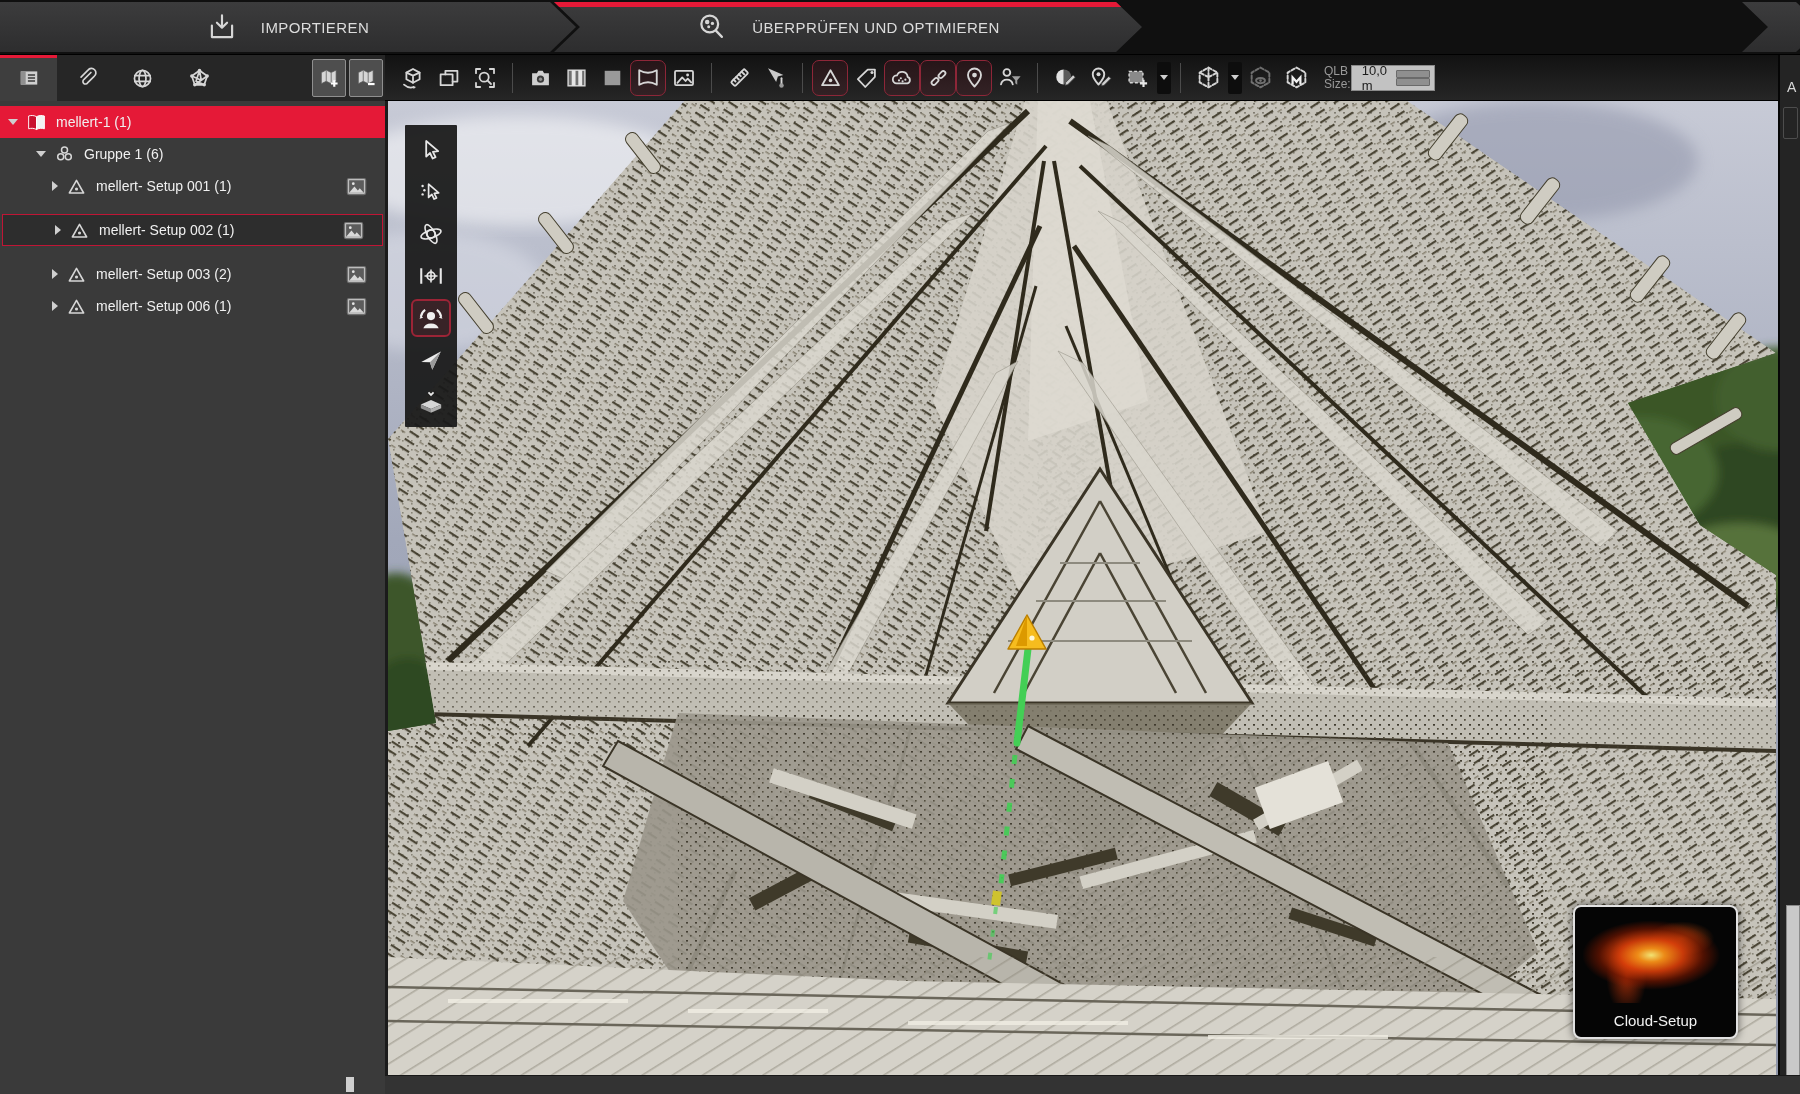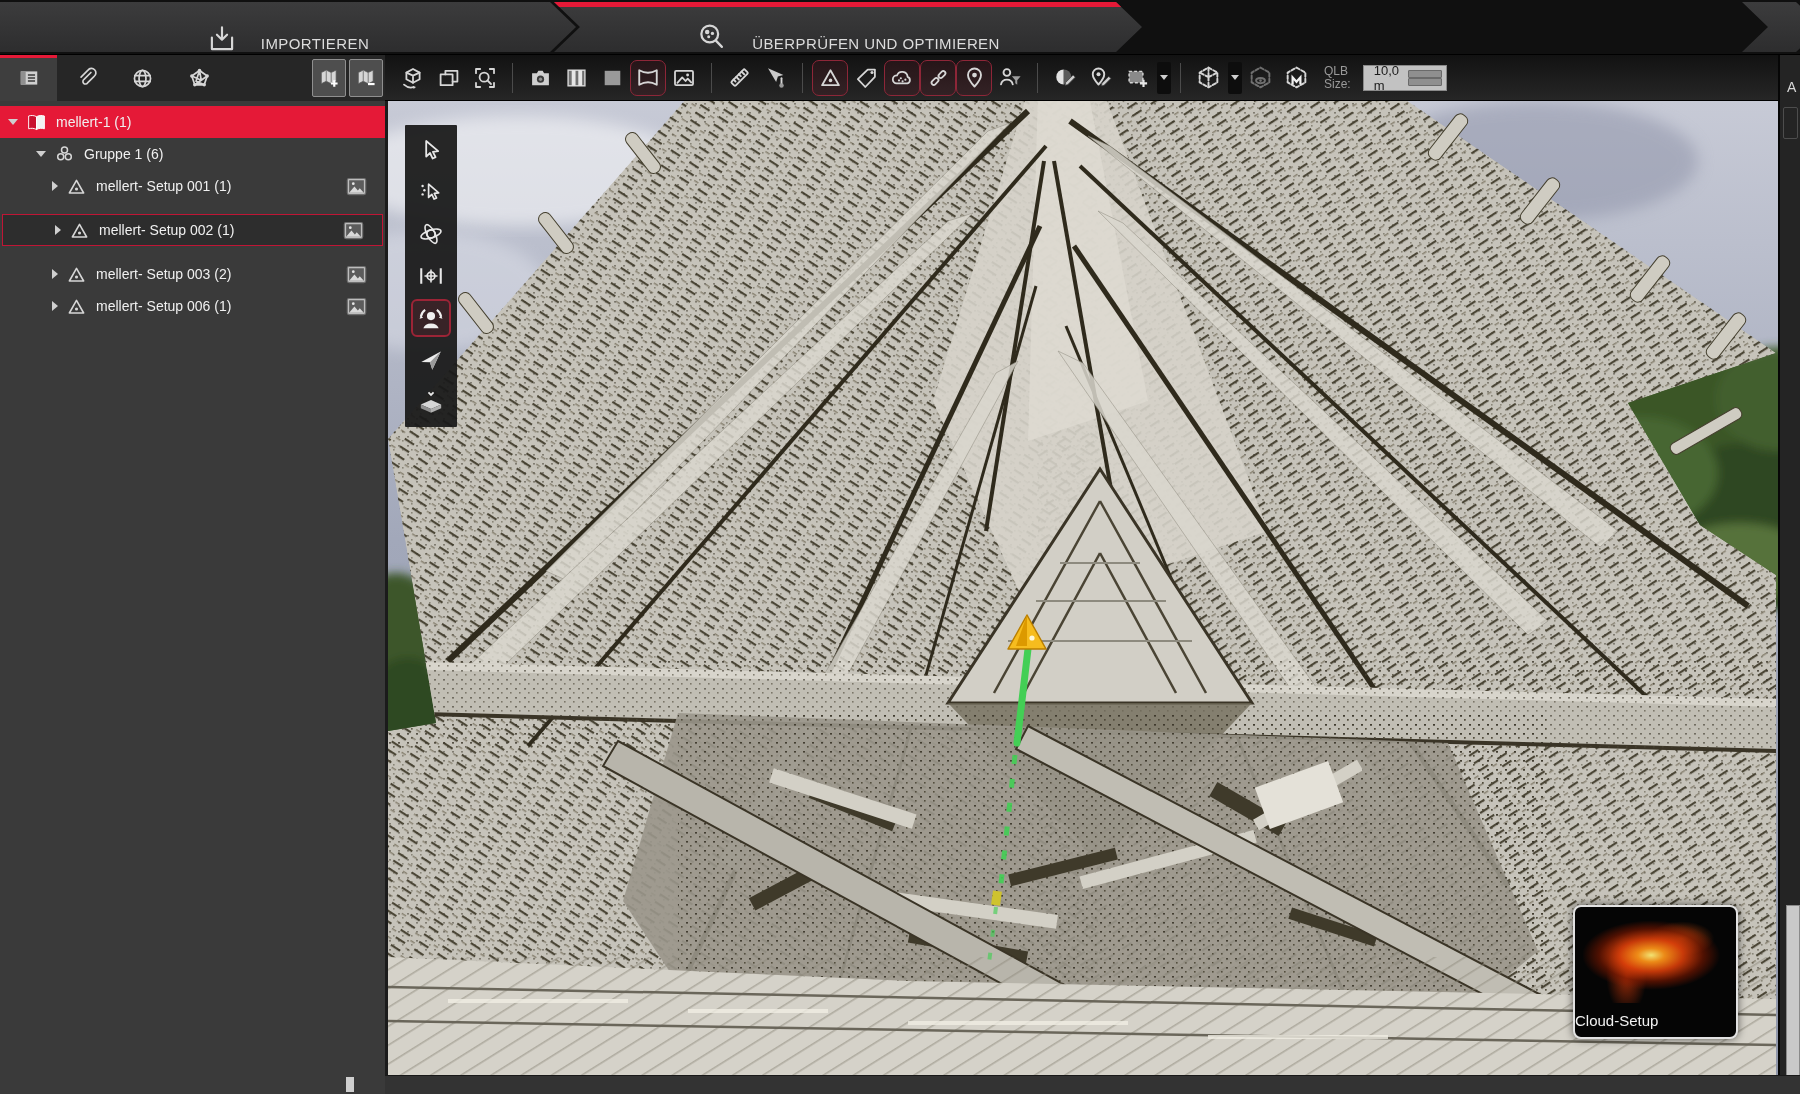--- a/index.html
+++ b/index.html
@@ -3,21 +3,21 @@
 <meta charset="utf-8">
 <style>
   html,body{margin:0;padding:0;}
   body{width:1800px;height:1094px;position:relative;overflow:hidden;background:#1b1b1b;
        font-family:"Liberation Sans",sans-serif;-webkit-font-smoothing:antialiased;}
   svg{display:block}
   .ic{stroke:#d6d6d6;fill:none;stroke-width:1.5;stroke-linecap:round;stroke-linejoin:round}
 
   
   #tabbar{position:absolute;left:0;top:0;width:1800px;height:54px;background:#101010;border-bottom:1px solid #000;}
-  .wtab{position:absolute;top:2px;height:50px;display:flex;align-items:flex-end;justify-content:center;gap:24px;
+  .wtab{position:absolute;top:2px;height:50px;display:flex;align-items:center;justify-content:center;gap:24px;
         background:linear-gradient(#3c3c3d,#2d2d2e);color:#dcdcdc;font-size:15px;letter-spacing:.4px;
         clip-path:polygon(0 0,calc(100% - 26px) 0,100% 50%,calc(100% - 26px) 100%,0 100%,26px 50%);}
   .wtab.first{clip-path:polygon(0 0,calc(100% - 26px) 0,100% 50%,calc(100% - 26px) 100%,0 100%);}
   .wtab.active::before{content:"";position:absolute;top:0;left:0;right:0;height:5px;background:#e51937;}
   .wtab .lbl{position:relative;z-index:1}
 
   
   #side-toolbar{position:absolute;left:0;top:55px;width:385px;height:46px;background:#262626;display:flex;align-items:stretch;border-bottom:1px solid #1a1a1a;}
   .stab{width:57px;display:flex;align-items:center;justify-content:center;position:relative;}
   .stab.active{background:#3e3e3e;}
@@ -37,41 +37,41 @@
 
   
   #main-toolbar{position:absolute;left:385px;top:55px;width:1415px;height:46px;background:linear-gradient(#121212,#262626);
         display:flex;align-items:center;padding-left:10px;box-sizing:border-box;border-bottom:1px solid #000;}
   .tb{width:36px;height:36px;border-radius:7px;display:flex;align-items:center;justify-content:center;flex:none;position:relative;}
   .tb.on{border:1px solid #8e2638;background:rgba(140,30,50,.15);box-sizing:border-box;}
   .tb.dim{opacity:.45}
   .sep{width:1px;height:30px;background:#4b4b4b;margin:0 9px;flex:none;}
   .caret{width:14px;height:32px;background:#0d0d0d;border-radius:2px;display:flex;align-items:center;justify-content:center;flex:none;margin-left:2px;}
   .caret i{width:0;height:0;border-left:4px solid transparent;border-right:4px solid transparent;border-top:5px solid #cfcfcf;}
-  #qlb{display:flex;align-items:center;gap:12px;margin-left:10px;}
+  #qlb{display:flex;align-items:center;gap:0;margin-left:10px;}
   #qlb .qlbl{color:#9a9a9a;font-size:12px;line-height:13px;}
   #qlb .qbox{width:84px;height:26px;background:#c2c2c2;border:1px solid #8a8a8a;color:#1b1b1b;font-size:13px;
              display:flex;align-items:center;padding:0 4px 0 10px;box-sizing:border-box;}
   #qlb .qbox span{flex:1}
   .stepper{width:15px;height:16px;display:flex;flex-direction:column;justify-content:space-between;}
   .stepper b{height:6px;background:#8f8f8f;border:1px solid #6a6a6a;border-radius:1px;}
 
   
   #viewport{position:absolute;left:388px;top:101px;width:1390px;height:974px;overflow:hidden;background:#9aa0b1;}
   #vtools{position:absolute;left:17px;top:24px;width:52px;background:rgba(26,26,26,.94);display:flex;flex-direction:column;align-items:center;padding:6px 0;gap:4px;border-radius:1px;}
   .vtb{width:40px;height:38px;display:flex;align-items:center;justify-content:center;border-radius:6px;}
   .vtb.on{border:2px solid #9c2436;background:rgba(150,30,50,.18);box-sizing:border-box;}
   #minimap{position:absolute;left:1185px;top:804px;width:165px;height:134px;border:2px solid #e2e2e2;border-radius:8px;
         background:#050505;box-sizing:border-box;overflow:hidden;box-shadow:0 0 8px rgba(0,0,0,.6);}
   #minimap .blob{position:absolute;left:8px;top:4px;right:8px;height:92px;
         background:
           radial-gradient(ellipse 58% 46% at 47% 48%, rgba(255,238,120,.95) 0%, rgba(255,150,25,.92) 16%, rgba(230,66,10,.85) 38%, rgba(130,25,0,.6) 62%, rgba(30,5,0,0) 82%),
           radial-gradient(ellipse 20% 60% at 30% 70%, rgba(220,60,10,.7), rgba(0,0,0,0) 70%),
           radial-gradient(ellipse 30% 25% at 68% 30%, rgba(240,90,15,.7), rgba(0,0,0,0) 75%);}
-  #minimap .mlabel{position:absolute;left:0;right:0;bottom:8px;text-align:left;color:#f2f2f2;font-size:15px;}
+  #minimap .mlabel{position:absolute;left:0;right:0;bottom:8px;text-align:center;color:#f2f2f2;font-size:15px;}
 
   
   #rightstrip{position:absolute;left:1778px;top:55px;width:22px;height:1039px;background:#242424;border-left:2px solid #060606;box-sizing:border-box;}
   #rightstrip .alabel{color:#d8d8d8;font-size:14px;margin:24px 0 0 7px;}
   #rightstrip .handle{position:absolute;left:3px;top:52px;width:13px;height:30px;border:1px solid #4d4d4d;border-radius:2px;}
   #rscroll{position:absolute;left:1786px;top:905px;width:14px;height:172px;background:#c9c9c9;border:1px solid #8a8a8a;box-sizing:border-box;}
 
   
   #statusbar{position:absolute;left:385px;top:1075px;width:1415px;height:19px;background:#333333;border-top:1px solid #191919;}
   #sidescroll-nub{position:absolute;left:346px;top:1077px;width:8px;height:15px;background:#cfcfcf;}

